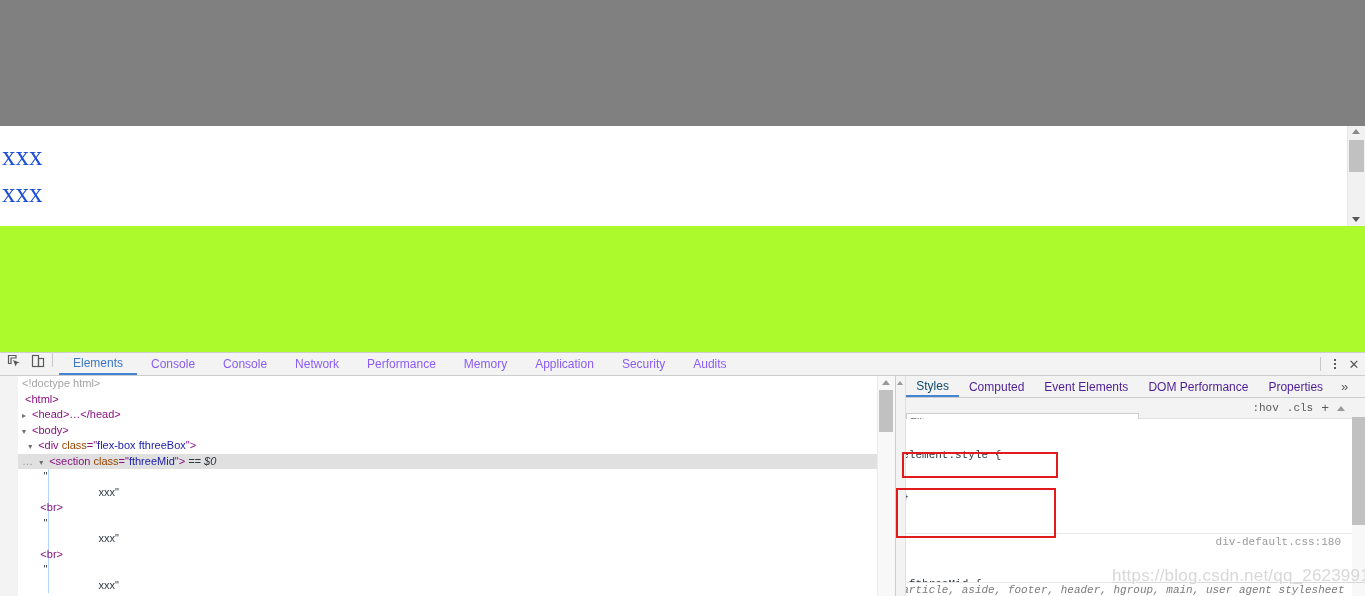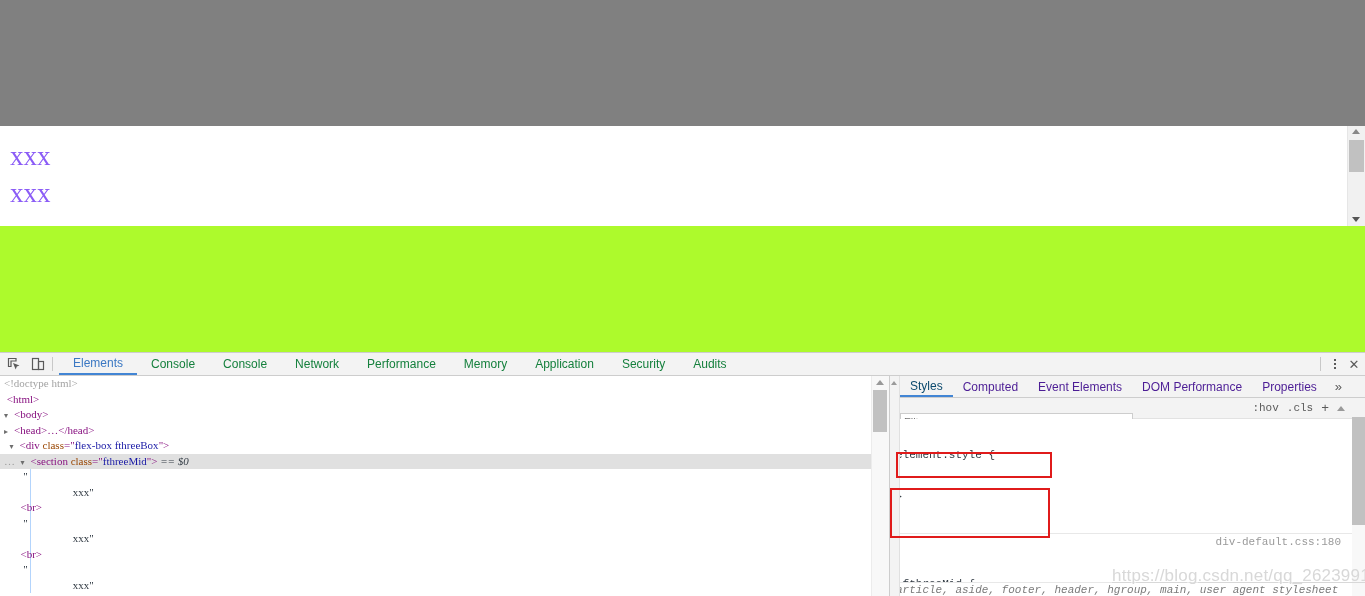--- a/index.html
+++ b/index.html
@@ -41,22 +41,22 @@
     left: 0; top: 126px;
     width: 1348px;
     height: 100px;
     background: #ffffff;
     overflow: hidden;
   }
   .page-mid-line {
     font-family: "Liberation Serif", serif;
     font-size: 27px;
     line-height: 37px;
-    color: #8b5cf6;
-    padding-left: 10px;
+    color: #1d4ed8;
+    padding-left: 2px;
     letter-spacing: 0px;
   }
   .page-mid-line:first-child { padding-top: 12px; }
 
   .page-scrollbar {
     position: absolute;
     right: 0;
     top: 126px;
     width: 17px;
     height: 100px;
@@ -106,21 +106,21 @@
     border-top: 1px solid #cdcdcd;
     font-family: "Liberation Sans", sans-serif;
   }
 
   .dt-tabbar {
     position: relative;
     height: 22px;
     background: #f3f3f3;
     border-bottom: 1px solid #cdcdcd;
     display: flex;
-    align-items: center;
+    align-items: flex-start;
   }
   .dt-tool-icons {
     display: flex;
     align-items: center;
     padding: 0 4px 0 6px;
     gap: 8px;
   }
   .icon-btn {
     width: 16px; height: 16px;
     display: inline-flex;
@@ -135,21 +135,21 @@
     background: #c8c8c8;
     margin: 0 6px 0 2px;
   }
   .dt-tabs {
     display: flex;
     align-items: center;
     height: 22px;
   }
   .dt-tab {
     font-size: 12px;
-    color: #15803d;
+    color: #8b5cf6;
     padding: 0 14px;
     line-height: 21px;
     height: 21px;
     white-space: nowrap;
     cursor: default;
   }
   .dt-tab.active {
     color: #3b78c3;
     border-bottom: 2px solid #4285d4;
     height: 20px;
@@ -194,24 +194,25 @@
     display: flex;
   }
 
   
   .dom-pane {
     position: relative;
     width: 889px;
     height: 221px;
     background: #ffffff;
     overflow: hidden;
-    font-family: Liberation Serif, serif;
+    font-family: Liberation Sans, sans-serif;
     font-size: 11px;
     line-height: 15.5px;
     color: #303942;
+    margin-left: 18px;
   }
   .dom-scroll {
     position: absolute;
     left: 0; top: 0;
     width: 872px;
   }
   .dom-row {
     white-space: pre;
     padding-left: 4px;
     height: 15.5px;
@@ -509,23 +510,23 @@
     <div class="dt-body">
 
       <div class="dom-pane">
         <div class="guide"></div>
         <div class="dom-scroll">
 
           <div class="dom-row"><span class="tok-doctype">&lt;!doctype html&gt;</span></div>
 
           <div class="dom-row"> <span class="tok-tag">&lt;html&gt;</span></div>
 
+          <div class="dom-row"><span class="arrow">▸</span><span class="tok-tag">&lt;head&gt;…&lt;/head&gt;</span></div>
+
           <div class="dom-row"><span class="arrow">▾</span><span class="tok-tag">&lt;body&gt;</span></div>
-
-          <div class="dom-row"><span class="arrow">▸</span><span class="tok-tag">&lt;head&gt;…&lt;/head&gt;</span></div>
 
           <div class="dom-row">  <span class="arrow">▾</span><span class="tok-tag">&lt;</span><span class="tok-tag">div</span> <span class="tok-attr">class</span><span class="tok-tag">="</span><span class="tok-val">flex-box fthreeBox</span><span class="tok-tag">"&gt;</span></div>
 
 
           <div class="dom-row selected"><span class="ellipsis-gutter">…</span>  <span class="arrow">▾</span><span class="tok-tag">&lt;</span><span class="tok-tag">section</span> <span class="tok-attr">class</span><span class="tok-tag">="</span><span class="tok-val">fthreeMid</span><span class="tok-tag">"&gt;</span><span class="tok-dollar"> == $0</span></div>
 
           <div id="dom-children">
               <div class="dom-row"><span class="tok-text">       "</span></div>
               <div class="dom-row"><span class="tok-text">                         xxx"</span></div>
               <div class="dom-row"><span class="tok-br">      &lt;br&gt;</span></div>

